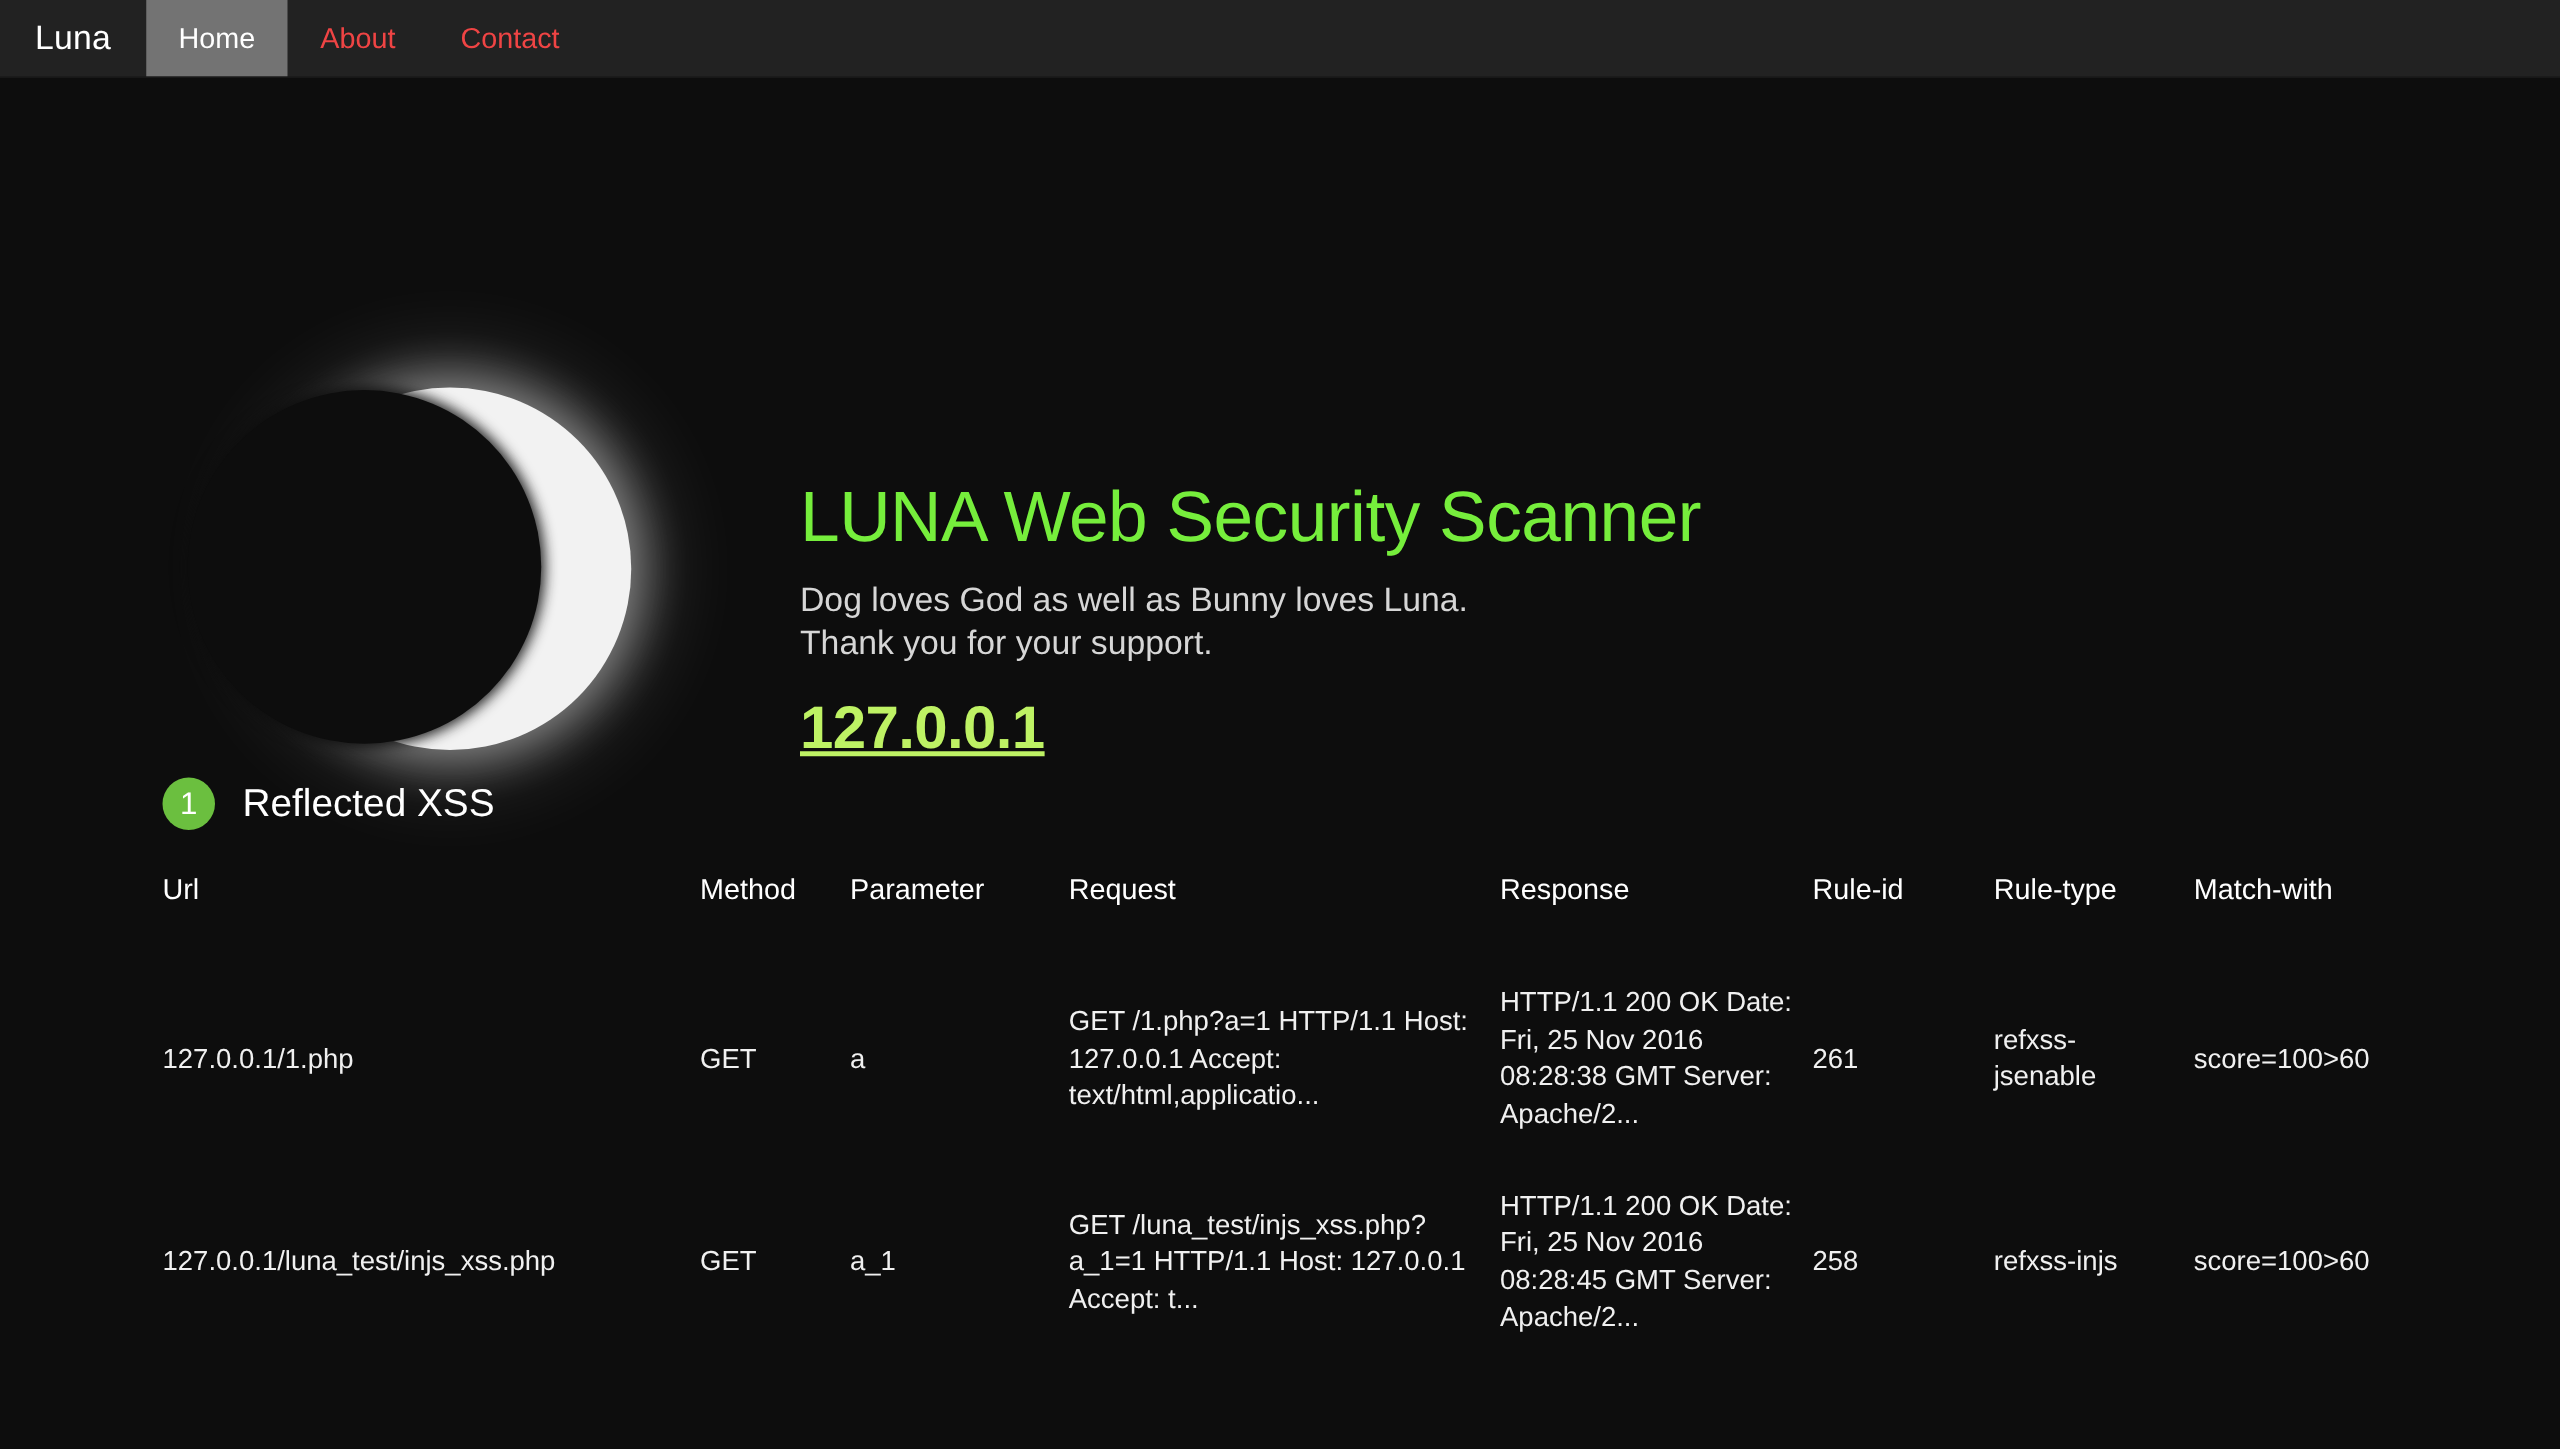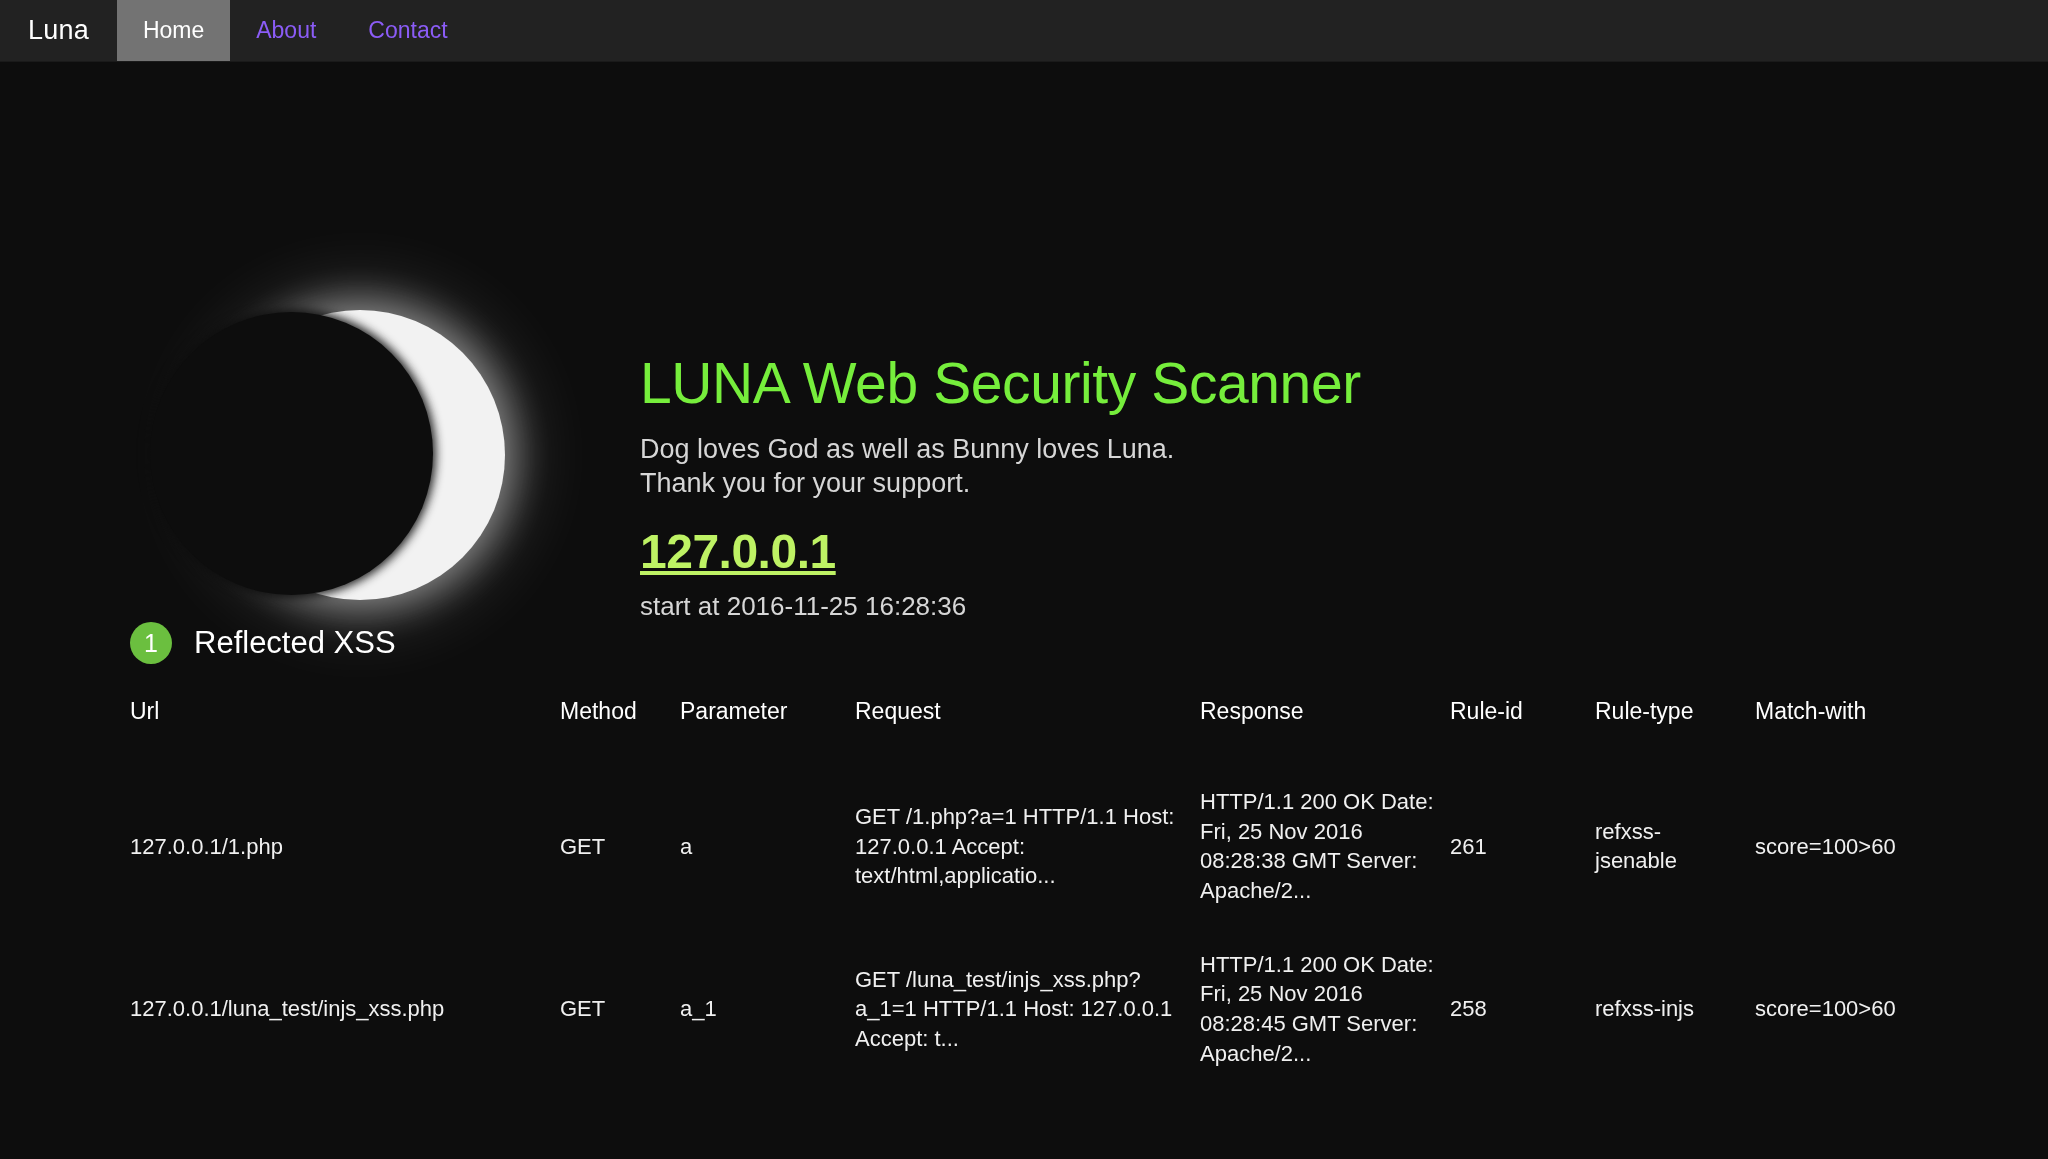--- a/index.html
+++ b/index.html
@@ -39,21 +39,21 @@
     align-items: stretch;
     list-style: none;
     margin: 0;
     padding: 0;
   }
   .nav-item {
     display: flex;
     align-items: center;
     padding: 0 26px;
     font-size: 23px;
-    color: #8b5cf6;
+    color: #ef4444;
     cursor: pointer;
     white-space: nowrap;
   }
   .nav-item.active {
     background: #737373;
     color: #ffffff;
   }
 
   
   .hero {
@@ -212,21 +212,20 @@
       <div class="moon-shadow"></div>
     </div>
   </div>
   <div class="hero-text">
     <h1 class="hero-title">LUNA Web Security Scanner</h1>
     <p class="hero-sub">
       <span>Dog loves God as well as Bunny loves Luna.</span>
       <span>Thank you for your support.</span>
     </p>
     <div class="hero-ip">127.0.0.1</div>
-    <div class="hero-start">start at 2016-11-25 16:28:36</div>
   </div>
 </section>
 
 <section class="results">
   <div class="section-head">
     <div class="badge">1</div>
     <div class="section-title">Reflected XSS</div>
   </div>
 
   <table class="findings">

